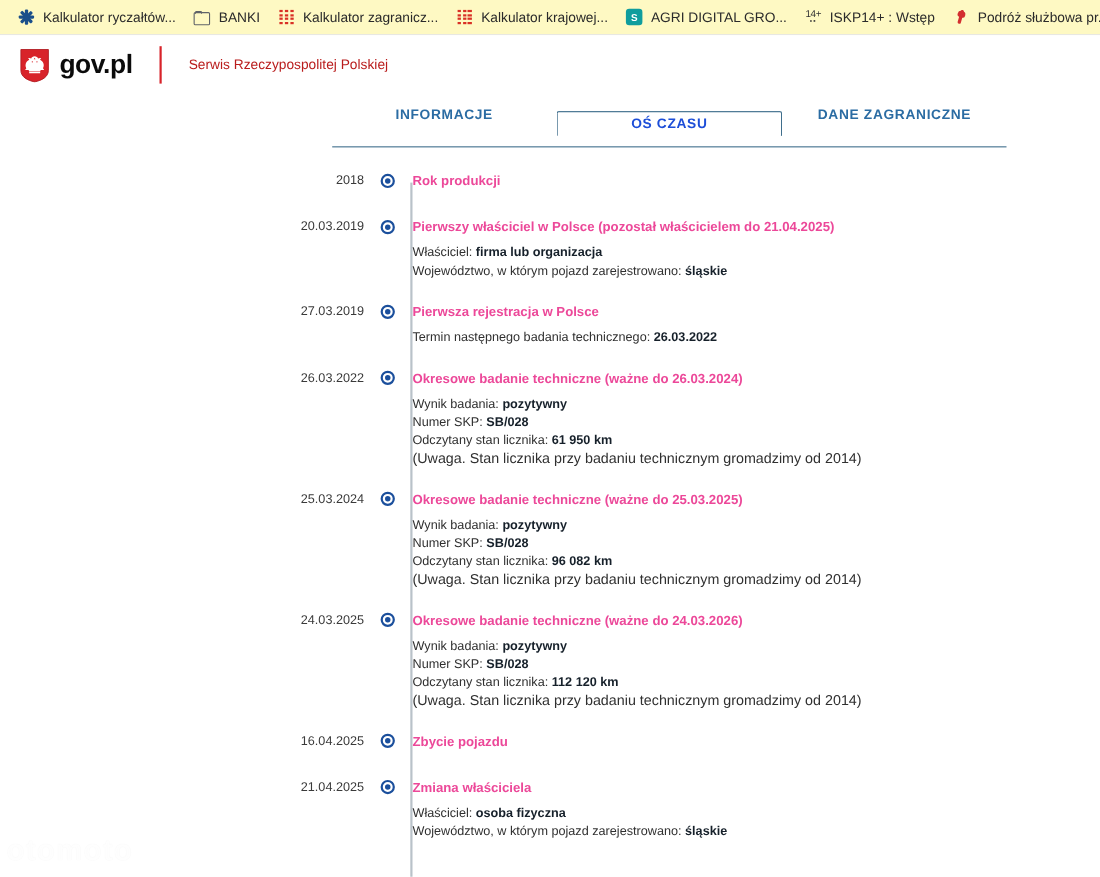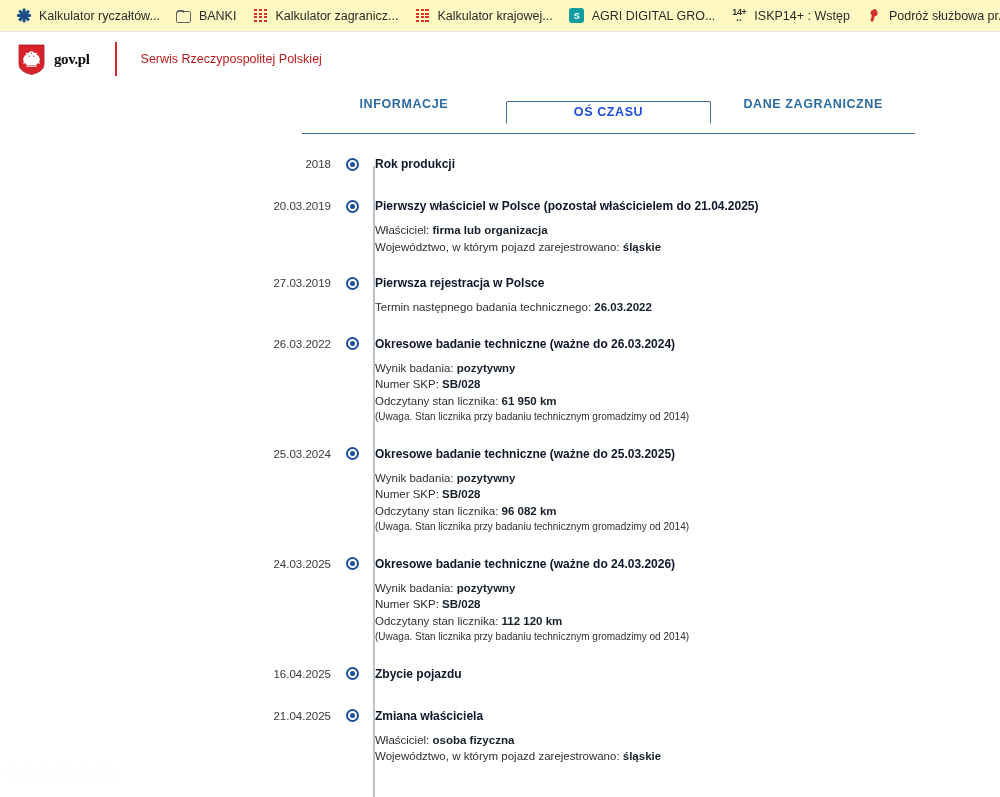--- a/index.html
+++ b/index.html
@@ -99,21 +99,21 @@
   
   .ico-teal {
     width: 15px; height: 15px; border-radius: 3px;
     background: #0f9d9d;
     display: flex; align-items: center; justify-content: center;
     color: #fff; font-size: 9px; font-weight: bold;
     font-family: "Liberation Sans", sans-serif;
   }
   
   .ico-iskp {
-    font-size: 9px; font-weight: bold; color: #333;
+    font-size: 9px; font-weight: normal; color: #333;
     letter-spacing: -0.3px; line-height: 1;
     text-align: center;
   }
   .ico-iskp u { text-decoration: none; display:block; font-size:6px; letter-spacing:1px; }
   
   .ico-pin { width: 14px; height: 14px; position: relative; }
   .ico-pin i {
     position: absolute; left: 6px; top: 0;
     width: 3px; height: 13px; background: #d32f2f;
     border-radius: 2px; transform: rotate(16deg);
@@ -137,25 +137,25 @@
     align-items: center;
     gap: 9px;
   }
   .emblem {
     width: 27px; height: 31px;
     position: relative;
     flex: 0 0 27px;
   }
   .emblem svg { display:block; }
   .gov-word {
-    font-size: 15px;
+    font-size: 24px;
     font-weight: bold;
     letter-spacing: -0.4px;
     color: #0b0b0b;
-    font-family: Liberation Serif, serif;
+    font-family: Liberation Sans, sans-serif;
   }
   .gov-divider {
     width: 2px;
     height: 34px;
     background: #d8232a;
     margin: 0 24px 0 25px;
   }
   .gov-sub {
     font-size: 12.5px;
     color: #b91c1c;
@@ -265,34 +265,34 @@
     border-radius: 50%;
     background: #1b4f9c;
   }
   .tl-body {
     padding-left: 13px;
     flex: 1 1 auto;
   }
   .tl-title {
     font-size: 12px;
     font-weight: bold;
-    color: #0f172a;
+    color: #ec4899;
     line-height: 16px;
   }
   .tl-lines {
     margin-top: 8px;
   }
   .tl-line {
     font-size: 11.5px;
     color: #303030;
     line-height: 16.5px;
   }
   .tl-line b { font-weight: bold; color: #16202a; }
   .tl-note {
-    font-size: 10px;
+    font-size: 13px;
     color: #303030;
     line-height: 16.5px;
   }
   .gap-sm { height: 26px; }
   .gap-md { height: 20px; }
 
   
   .watermark {
     position: absolute;
     left: 6px;

